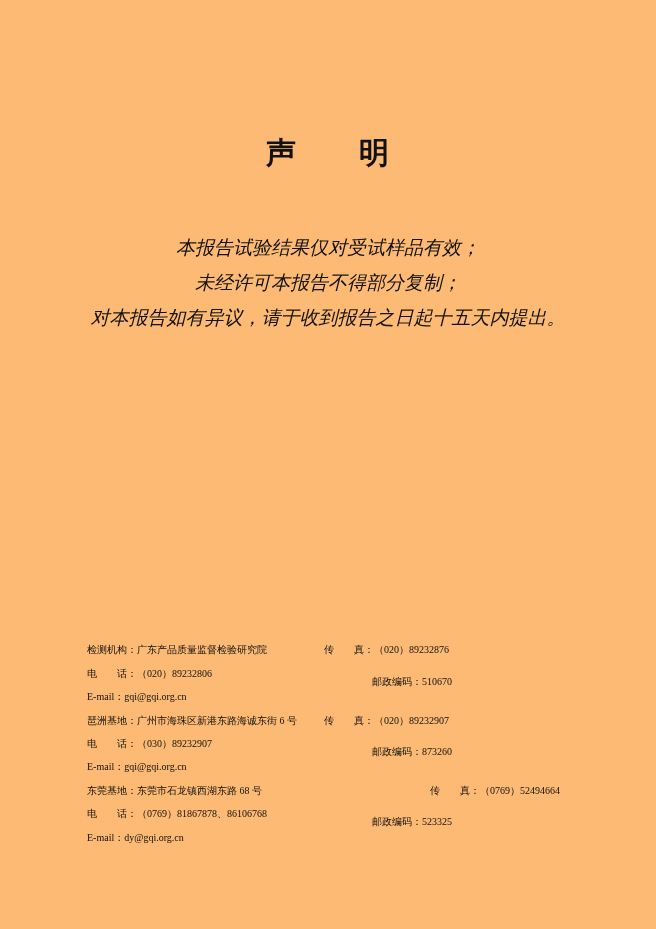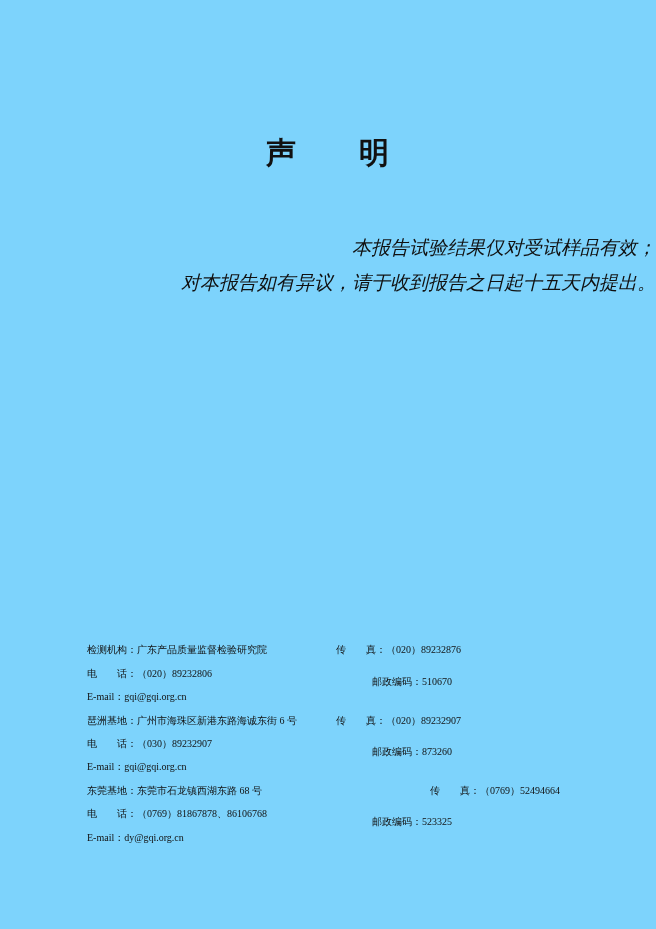--- a/index.html
+++ b/index.html
@@ -4,21 +4,21 @@
 <style>
   html, body {
     margin: 0;
     padding: 0;
     background: #ffffff;
   }
   .page {
     position: relative;
     width: 656px;
     height: 929px;
-    background: #7dd3fc;
+    background: #fdba74;
     color: #111111;
     font-family: "Liberation Serif", "DejaVu Serif", serif;
     overflow: hidden;
   }
   .doc-title {
     position: absolute;
     top: 133px;
     left: 0;
     width: 100%;
     text-align: center;
@@ -26,21 +26,21 @@
     font-size: 30px;
     font-weight: bold;
     letter-spacing: 1px;
     white-space: pre;
   }
   .statements {
     position: absolute;
     top: 230px;
     left: 0;
     width: 100%;
-    text-align: right;
+    text-align: center;
     font-size: 19px;
     line-height: 35px;
     font-style: italic;
     font-weight: 500;
   }
   .statement-line {
     white-space: pre;
   }
   .contact {
     position: absolute;
@@ -53,33 +53,34 @@
   .contact .row {
     position: relative;
     height: 23.4px;
     white-space: pre;
   }
   .contact .right {
     position: absolute;
     top: 0;
     white-space: pre;
   }
-  .r-fax { left: 264px; }
+  .r-fax { left: 252px; }
   .r-zip { left: 300px; margin-top: 8px; }
   .r-fax-wide { left: 358px; }
 </style>
 </head>
 <body>
 
 <div class="page">
 
   <div class="doc-title">声　　明</div>
 
   <div class="statements">
     <div class="statement-line">本报告试验结果仅对受试样品有效；</div>
+    <div class="statement-line">未经许可本报告不得部分复制；</div>
     <div class="statement-line">对本报告如有异议，请于收到报告之日起十五天内提出。</div>
   </div>
 
   <div class="contact">
 
     <div class="row">
       <span>检测机构：广东产品质量监督检验研究院</span>
     </div>
 
 

